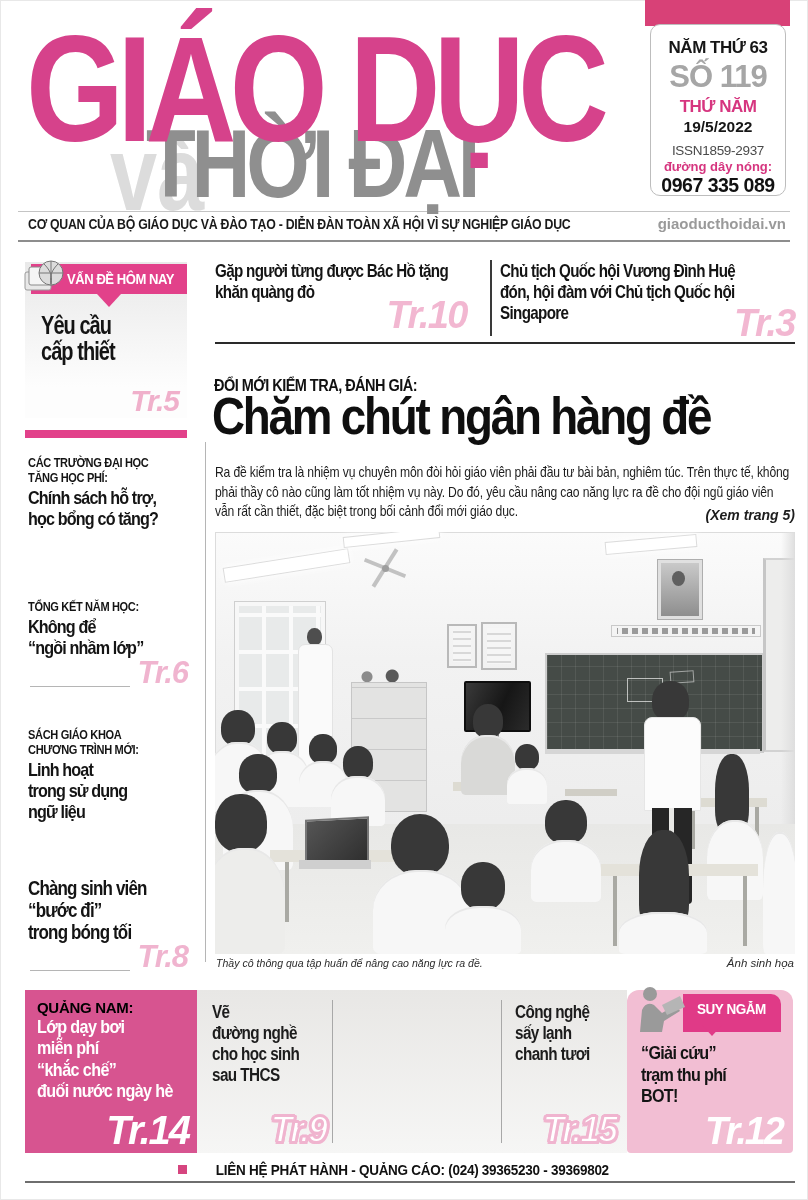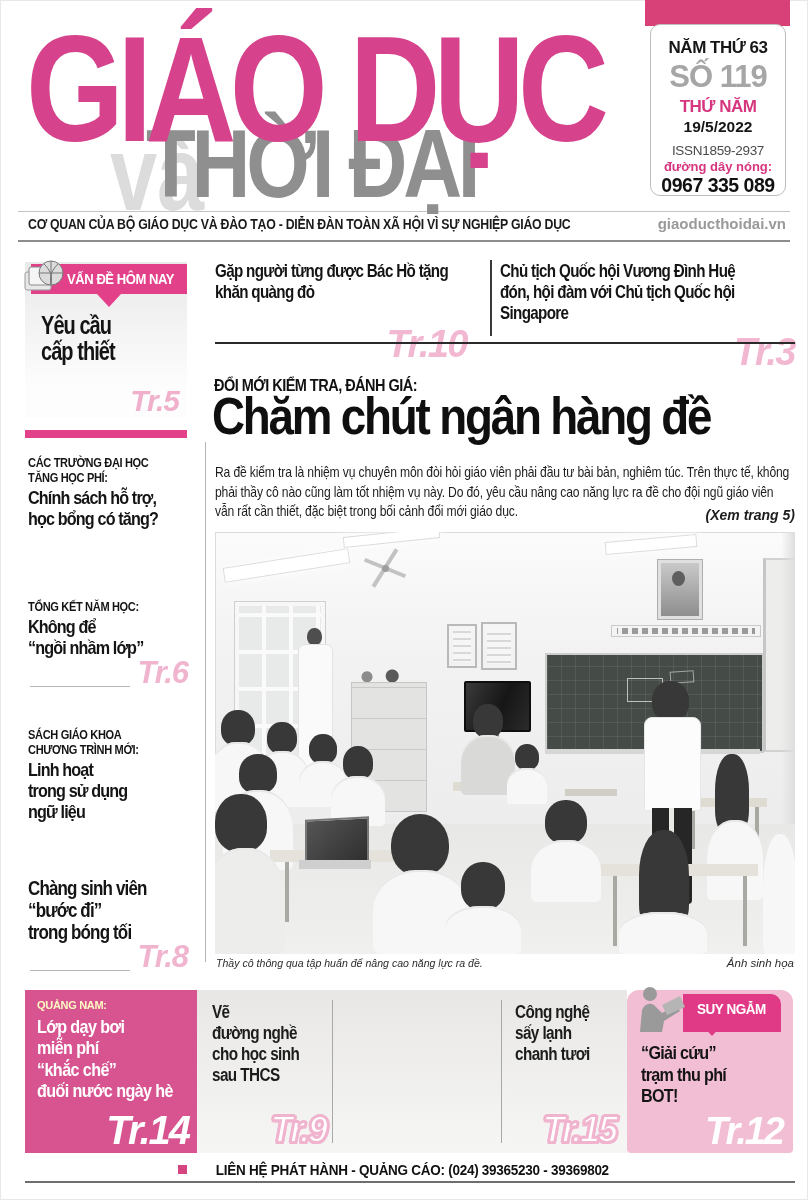--- a/index.html
+++ b/index.html
@@ -56,21 +56,21 @@
   .sh{font-size:19px;font-weight:bold;line-height:1.1;letter-spacing:-1px;color:#141414;margin-top:2px;}
   .srow{position:relative;height:36px;margin-top:2px;}
   .sline{position:absolute;left:2px;right:58px;bottom:10px;height:1px;background:#b5b5b5;}
   .spg{position:absolute;right:0;top:-6px;font-size:31px;font-weight:bold;font-style:italic;
        color:#f0b4cf;letter-spacing:-1px;}
   
   .tsA{position:absolute;left:215px;top:260px;width:262px;height:80px;}
   .tsB{position:absolute;left:500px;top:260px;width:295px;height:80px;}
   .tsh{font-size:18.5px;font-weight:bold;line-height:1.14;letter-spacing:-.8px;color:#141414;}
   .tspg{position:absolute;font-size:38px;font-weight:bold;font-style:italic;color:#f2b7d1;
-        letter-spacing:-1.5px;margin-top:29px;}
+        letter-spacing:-1.5px;}
   .tsDiv{position:absolute;left:490px;top:260px;width:1.5px;height:76px;background:#3a3a3a;}
   .tsRule{position:absolute;left:215px;top:342px;width:580px;height:1.5px;background:#2a2a2a;}
   
   .kick{position:absolute;left:214px;top:376px;font-size:16.5px;font-weight:bold;
         letter-spacing:-.6px;white-space:nowrap;transform:scaleX(.88);transform-origin:0 0;}
   .mhead{position:absolute;left:212px;top:390px;font-size:52px;font-weight:bold;line-height:1.02;
         letter-spacing:-2.5px;color:#0f0f0f;white-space:nowrap;transform:scaleX(.88);
         transform-origin:0 0;}
   .lead{position:absolute;left:215px;top:462px;width:580px;font-size:15px;line-height:1.3;
         color:#1d1d1d;letter-spacing:-.2px;transform:scaleX(.81);transform-origin:0 0;width:123.4%;}
@@ -85,21 +85,21 @@
   .pl{background:#fff;border:1px solid #dcdcdc;box-shadow:0 0 8px rgba(255,255,255,.95);}
   .fanb{background:#c2c2c2;}
   .hair{background:#383838;border-radius:48% 48% 42% 42%;}
   .shl{background:#f7f7f7;border-radius:46% 46% 8% 8%;box-shadow:inset 0 2px 0 #e8e8e8;}
   .leg{background:#a9a9a3;width:4px;}
   .caption{position:absolute;left:216px;top:957px;font-size:11.5px;font-style:italic;color:#2b2b2b;
         transform:scaleX(.92);transform-origin:0 0;white-space:nowrap;}
   .credit{position:absolute;right:14px;top:957px;font-size:11.5px;font-style:italic;color:#2b2b2b;}
   
   .feat{position:absolute;left:25px;top:990px;width:172px;height:163px;background:#d75490;}
-  .fkick{position:absolute;left:12px;top:9px;font-size:11px;font-weight:bold;color:#fef9c3;
+  .fkick{position:absolute;left:12px;top:9px;font-size:15px;font-weight:bold;color:#000000;
         letter-spacing:-.3px;}
   .fhead{position:absolute;left:12px;top:26px;font-size:19px;font-weight:bold;color:#fff;
         line-height:1.12;letter-spacing:-.7px;}
   .fpg{position:absolute;right:8px;bottom:0px;font-size:40px;font-weight:bold;font-style:italic;
         color:#fff;letter-spacing:-2px;}
   .strip{position:absolute;left:197px;top:990px;width:430px;height:163px;
         background:linear-gradient(180deg,#e8e7e5,#f6f6f5);}
   .bdiv{position:absolute;top:10px;bottom:10px;width:1px;background:#a8a8a8;}
   .bit{position:absolute;top:0;height:163px;}
   .bhead{position:absolute;left:0;top:12px;font-size:18px;font-weight:bold;color:#1c1c1c;

